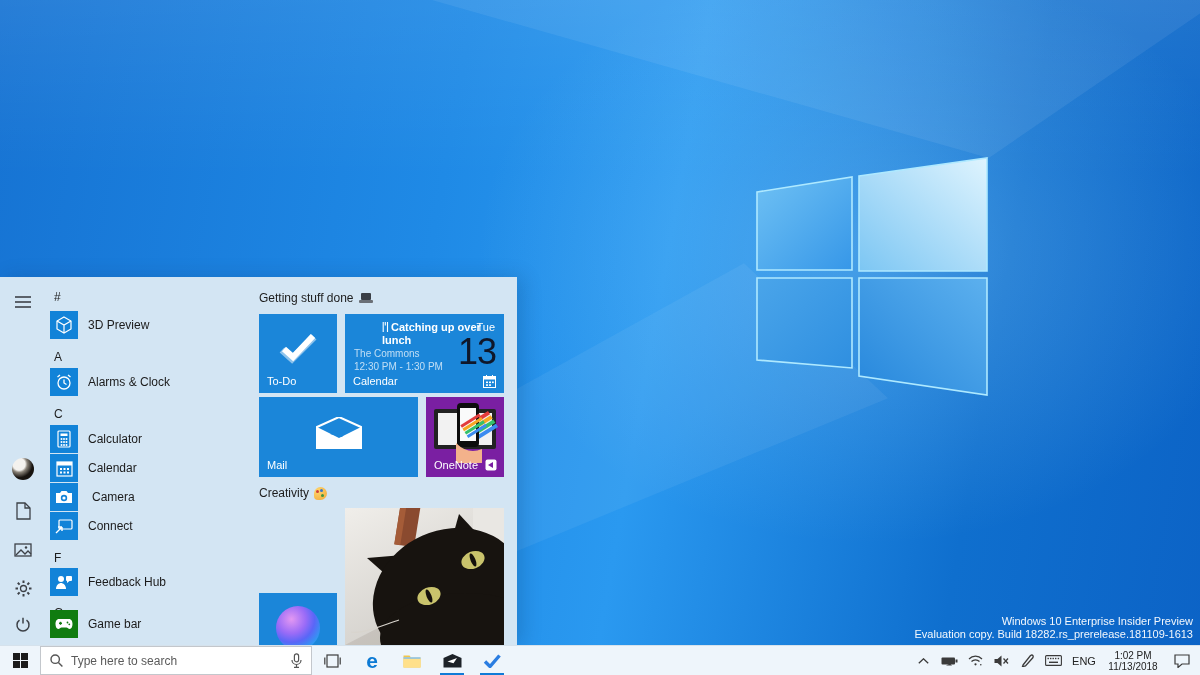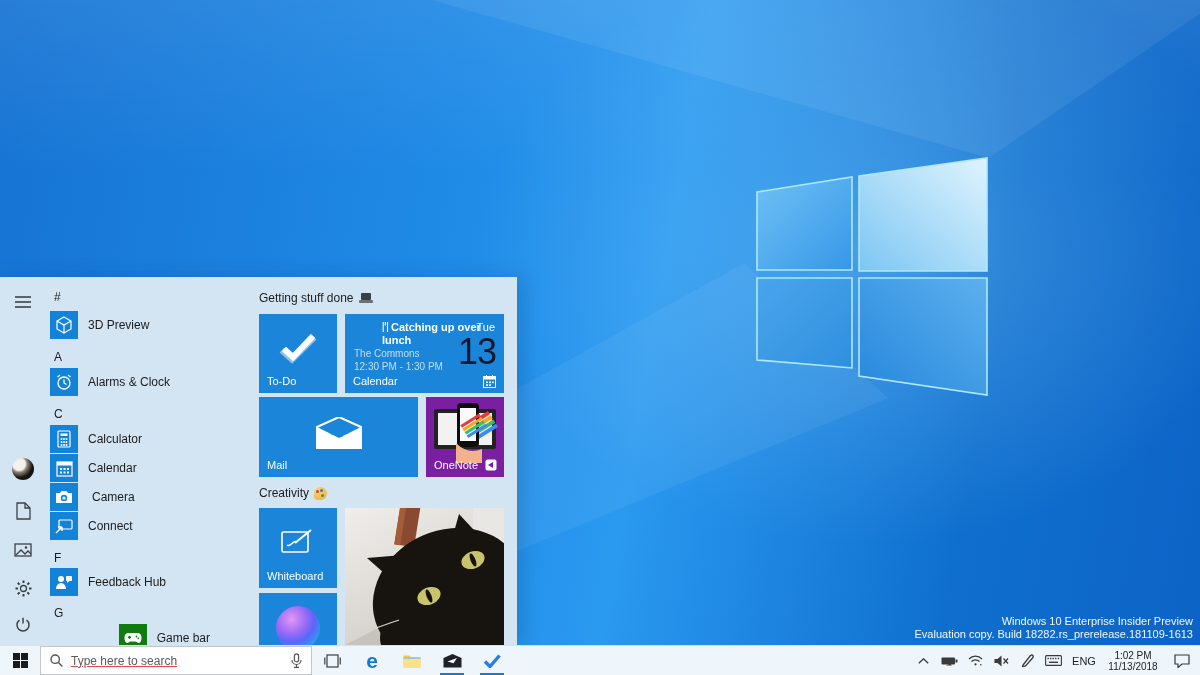--- a/index.html
+++ b/index.html
@@ -76,21 +76,21 @@
 
   
   .taskbar { position:absolute; left:0; bottom:0; width:1200px; height:30px;
     background:#eef5fb; border-top:1px solid #d6e2ec; display:flex; align-items:stretch; }
   .tb-btn { width:40px; display:flex; align-items:center; justify-content:center;
     position:relative; color:#3c3c3c; cursor:pointer; }
   .tb-btn .underline { position:absolute; left:8px; right:8px; bottom:0; height:2px; background:#0f7bd7; }
   .search-box { width:272px; background:#ffffff; border:1px solid #c3c7cc;
     display:flex; align-items:center; padding:0 9px; gap:8px; }
   .search-input { flex:1; border:none; outline:none; font-size:12px; color:#ef4444;
-    font-family:"Liberation Sans",sans-serif; background:transparent;text-decoration:underline; }
+    font-family:"Liberation Sans",sans-serif; background:transparent; }
   .search-input::placeholder { color:#5a5a5a; opacity:1; }
   .edge-e { font-size:21px; font-weight:bold; color:#0d7ad4; line-height:1; }
   .tb-spacer { flex:1; }
   .tray-btn { width:26px; display:flex; align-items:center; justify-content:center;
     color:#3a3a3a; cursor:pointer; }
   .tray-lang { width:36px; font-size:11px; color:#222; display:flex; align-items:center; justify-content:center; cursor:pointer; }
   .tray-clock { width:62px; display:flex; flex-direction:column; align-items:center;
     justify-content:center; font-size:10px; line-height:11px; color:#222; cursor:pointer; }
   .action-center { width:36px; }
   svg { display:block; }
@@ -283,21 +283,21 @@
               <path d="M1 15 c0-4 3-6 5-6 s5 2 5 6 z" fill="#fff"></path>
               <rect x="11" y="2" width="6" height="5" rx="1" fill="#fff"></rect>
               <path d="M12 7 l0 2 l2.5 -2" fill="#fff"></path>
             </svg>
         </span>
         <span class="app-label">Feedback Hub</span>
       </div>
 
       <div class="app-header" style="top:329px;">G</div>
 
-      <div class="app-row" style="top:347px;justify-content:flex-end;">
+      <div class="app-row" style="top:333px;">
         <span class="app-ico green">
           <svg width="18" height="12" viewBox="0 0 18 12">
               <path d="M4 1 h10 c2.5 0 3.5 2.5 3.5 5 s-1 5 -2.8 5 c-1.4 0 -2 -1.6 -3.2 -1.6 h-5 c-1.2 0 -1.8 1.6 -3.2 1.6 C1.5 11 0.5 8.5 0.5 6 S1.5 1 4 1 z" fill="#fff"></path>
               <g fill="#107c10">
                 <rect x="4" y="4.6" width="3" height="1.4"></rect>
                 <rect x="4.8" y="3.8" width="1.4" height="3"></rect>
                 <circle cx="12.5" cy="4.5" r="0.9"></circle>
                 <circle cx="14.3" cy="6.3" r="0.9"></circle>
               </g>
             </svg>
@@ -402,30 +402,20 @@
 
       <div class="tile-group-h" style="left:0; top:209px;">
         <span>Creativity</span>
         <span class="emoji-palette">
           <i style="left:2px;top:3px;background:#d0413a;"></i>
             <i style="left:6px;top:2px;background:#3b77c9;"></i>
             <i style="left:7px;top:7px;background:#43953f;"></i>
         </span>
       </div>
 
-      <div class="tile" style="left:0; top:231px; width:78px; height:80px;">
-        <span class="tile-center" style="bottom:12px;">
-          <svg width="34" height="26" viewBox="0 0 34 26" fill="none" stroke="#fff" stroke-width="1.6">
-              <rect x="1" y="3" width="26" height="20" rx="1.5"></rect>
-              <path d="M6 16 c4 3 6 -6 10 -3" stroke-width="1.4"></path>
-              <line x1="14" y1="14" x2="30" y2="1" stroke-width="2"></line>
-            </svg>
-        </span>
-        <span class="tile-label">Whiteboard</span>
-      </div>
 
       <div class="tile" style="left:86px; top:231px; width:159px; height:137px;">
         <span>
           <svg width="159" height="137" viewBox="0 0 159 137">
             <defs>
               <linearGradient id="wall" x1="0" y1="0" x2="0.6" y2="1">
                 <stop offset="0" stop-color="#f0eeea"></stop>
                   <stop offset="1" stop-color="#cfccc7"></stop>
               </linearGradient>
             </defs>

